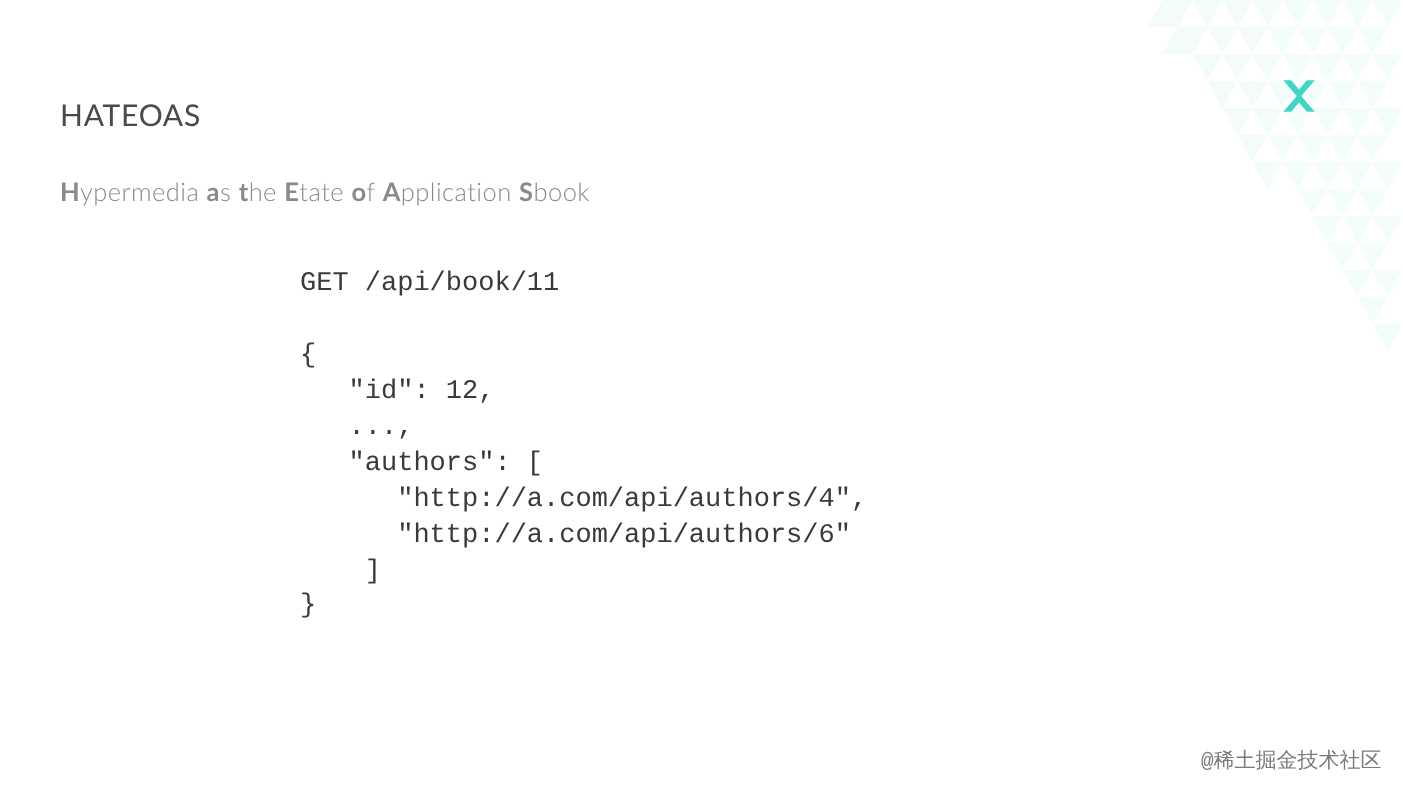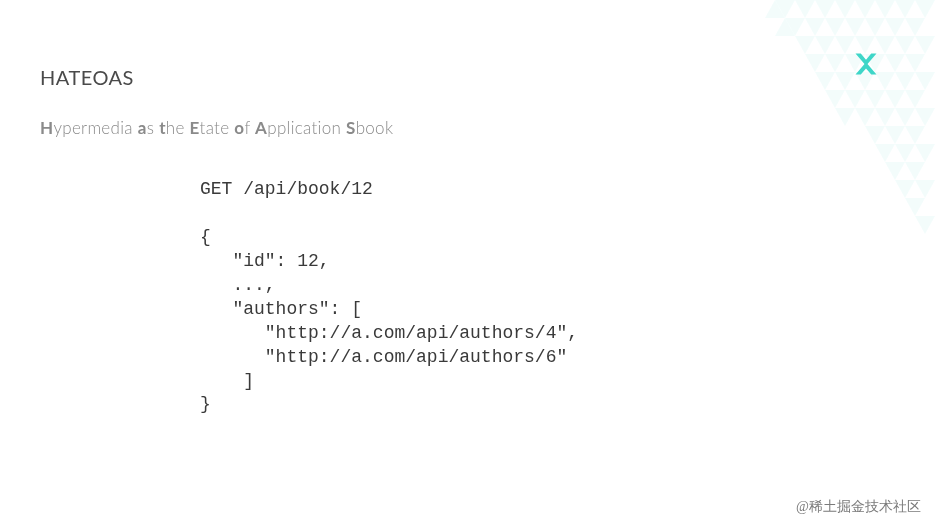--- a/index.html
+++ b/index.html
@@ -52,21 +52,21 @@
     color: #3a3a3a;
     white-space: pre;
     margin-left: 160px;
   }
   .watermark {
     position: absolute;
     bottom: 10px;
     right: 14px;
     font-size: 14px;
     color: #7a7a7a;
-    font-family: Liberation Serif, serif;
+    font-family: Liberation Mono, monospace;
   }
 </style>
 </head>
 <body>
 
 <div class="bg-pattern">
   <svg viewBox="0 0 170 240">
     <g fill="#3fd6c8">
       <polygon points="10,0 30,0 20,18"></polygon>
         <polygon points="30,0 50,0 40,18"></polygon>
@@ -137,21 +137,21 @@
     <path d="M4 4 L16 18 L28 4 L22 4 L16 11 L10 4 Z" fill="#3fd6c8"></path>
     <path d="M4 28 L16 14 L28 28 L22 28 L16 21 L10 28 Z" fill="#3fd6c8"></path>
   </svg>
 </div>
 
 <div class="content">
   <h1 class="title">HATEOAS</h1>
   <p class="subtitle">
     <b>H</b><span>ypermedia </span><b>a</b><span>s </span><b>t</b><span>he </span><b>E</b><span>tate </span><b>o</b><span>f </span><b>A</b><span>pplication </span><b>S</b><span>book</span>
   </p>
-  <pre class="code-block">GET /api/book/12
+  <pre class="code-block">GET /api/book/11
 
 {
    "id": 12,
    ...,
    "authors": [
       "http://a.com/api/authors/4",
       "http://a.com/api/authors/6"
     ]
 }</pre>
 </div>

